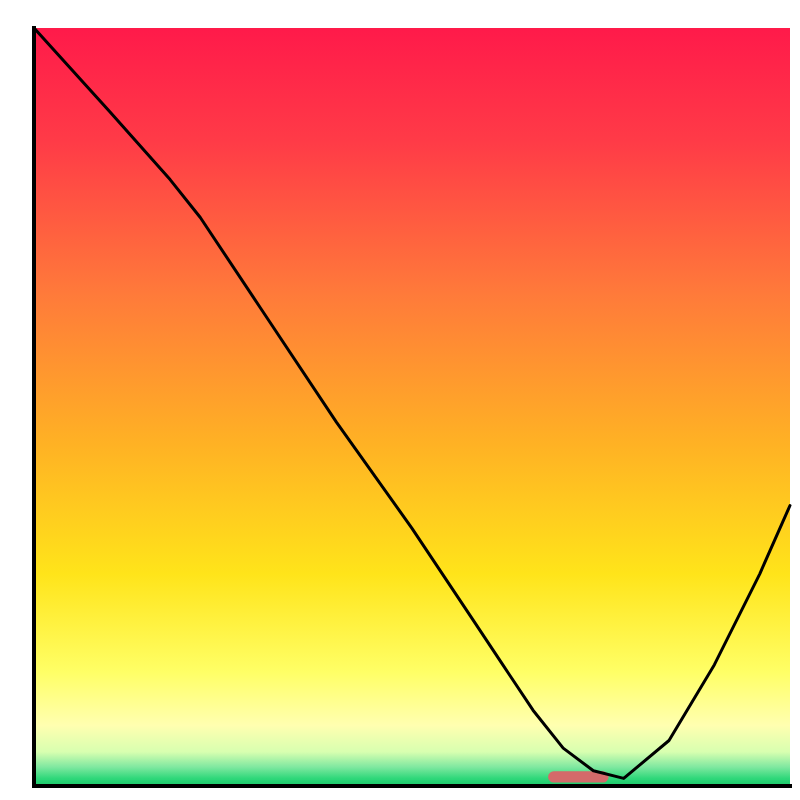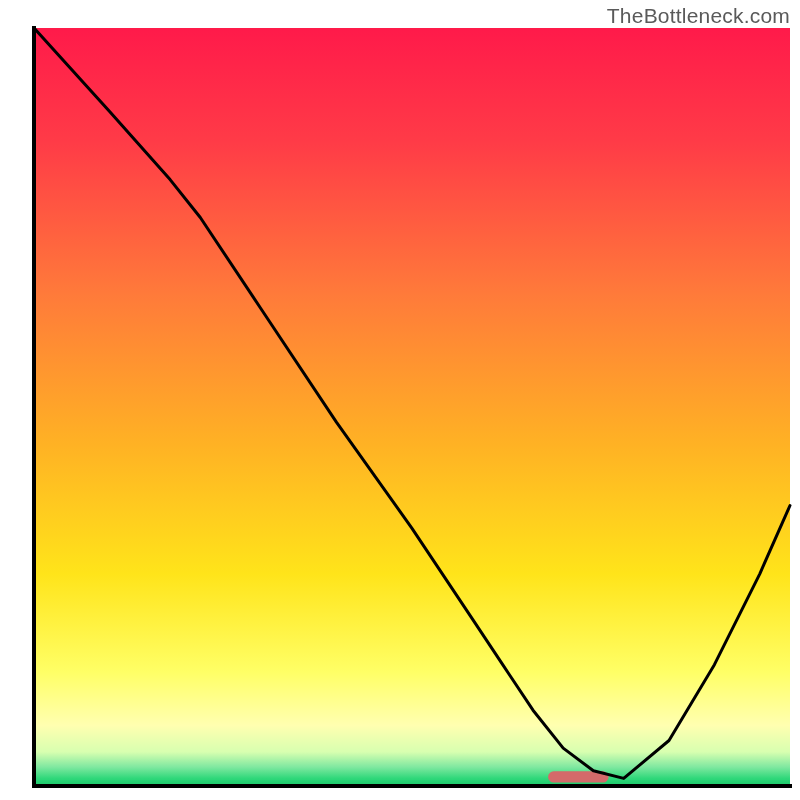--- a/index.html
+++ b/index.html
@@ -26,21 +26,20 @@
     letter-spacing: 0.2px;
   }
   svg {
     display: block;
   }
 </style>
 </head>
 <body>
 
 <div class="chart-container">
-  <div class="watermark">TheBottleneck.com</div>
   <svg id="chart-svg" width="800" height="800" viewBox="0 0 800 800">
       <defs>
         <linearGradient id="bg-grad" x1="0" y1="0" x2="0" y2="1">
           <stop offset="0%" stop-color="#ff1a4a"></stop>
           <stop offset="15%" stop-color="#ff3b47"></stop>
           <stop offset="35%" stop-color="#ff7a3a"></stop>
           <stop offset="55.00000000000001%" stop-color="#ffb224"></stop>
           <stop offset="72%" stop-color="#ffe41a"></stop>
           <stop offset="85%" stop-color="#ffff66"></stop>
           <stop offset="92%" stop-color="#ffffb0"></stop>

